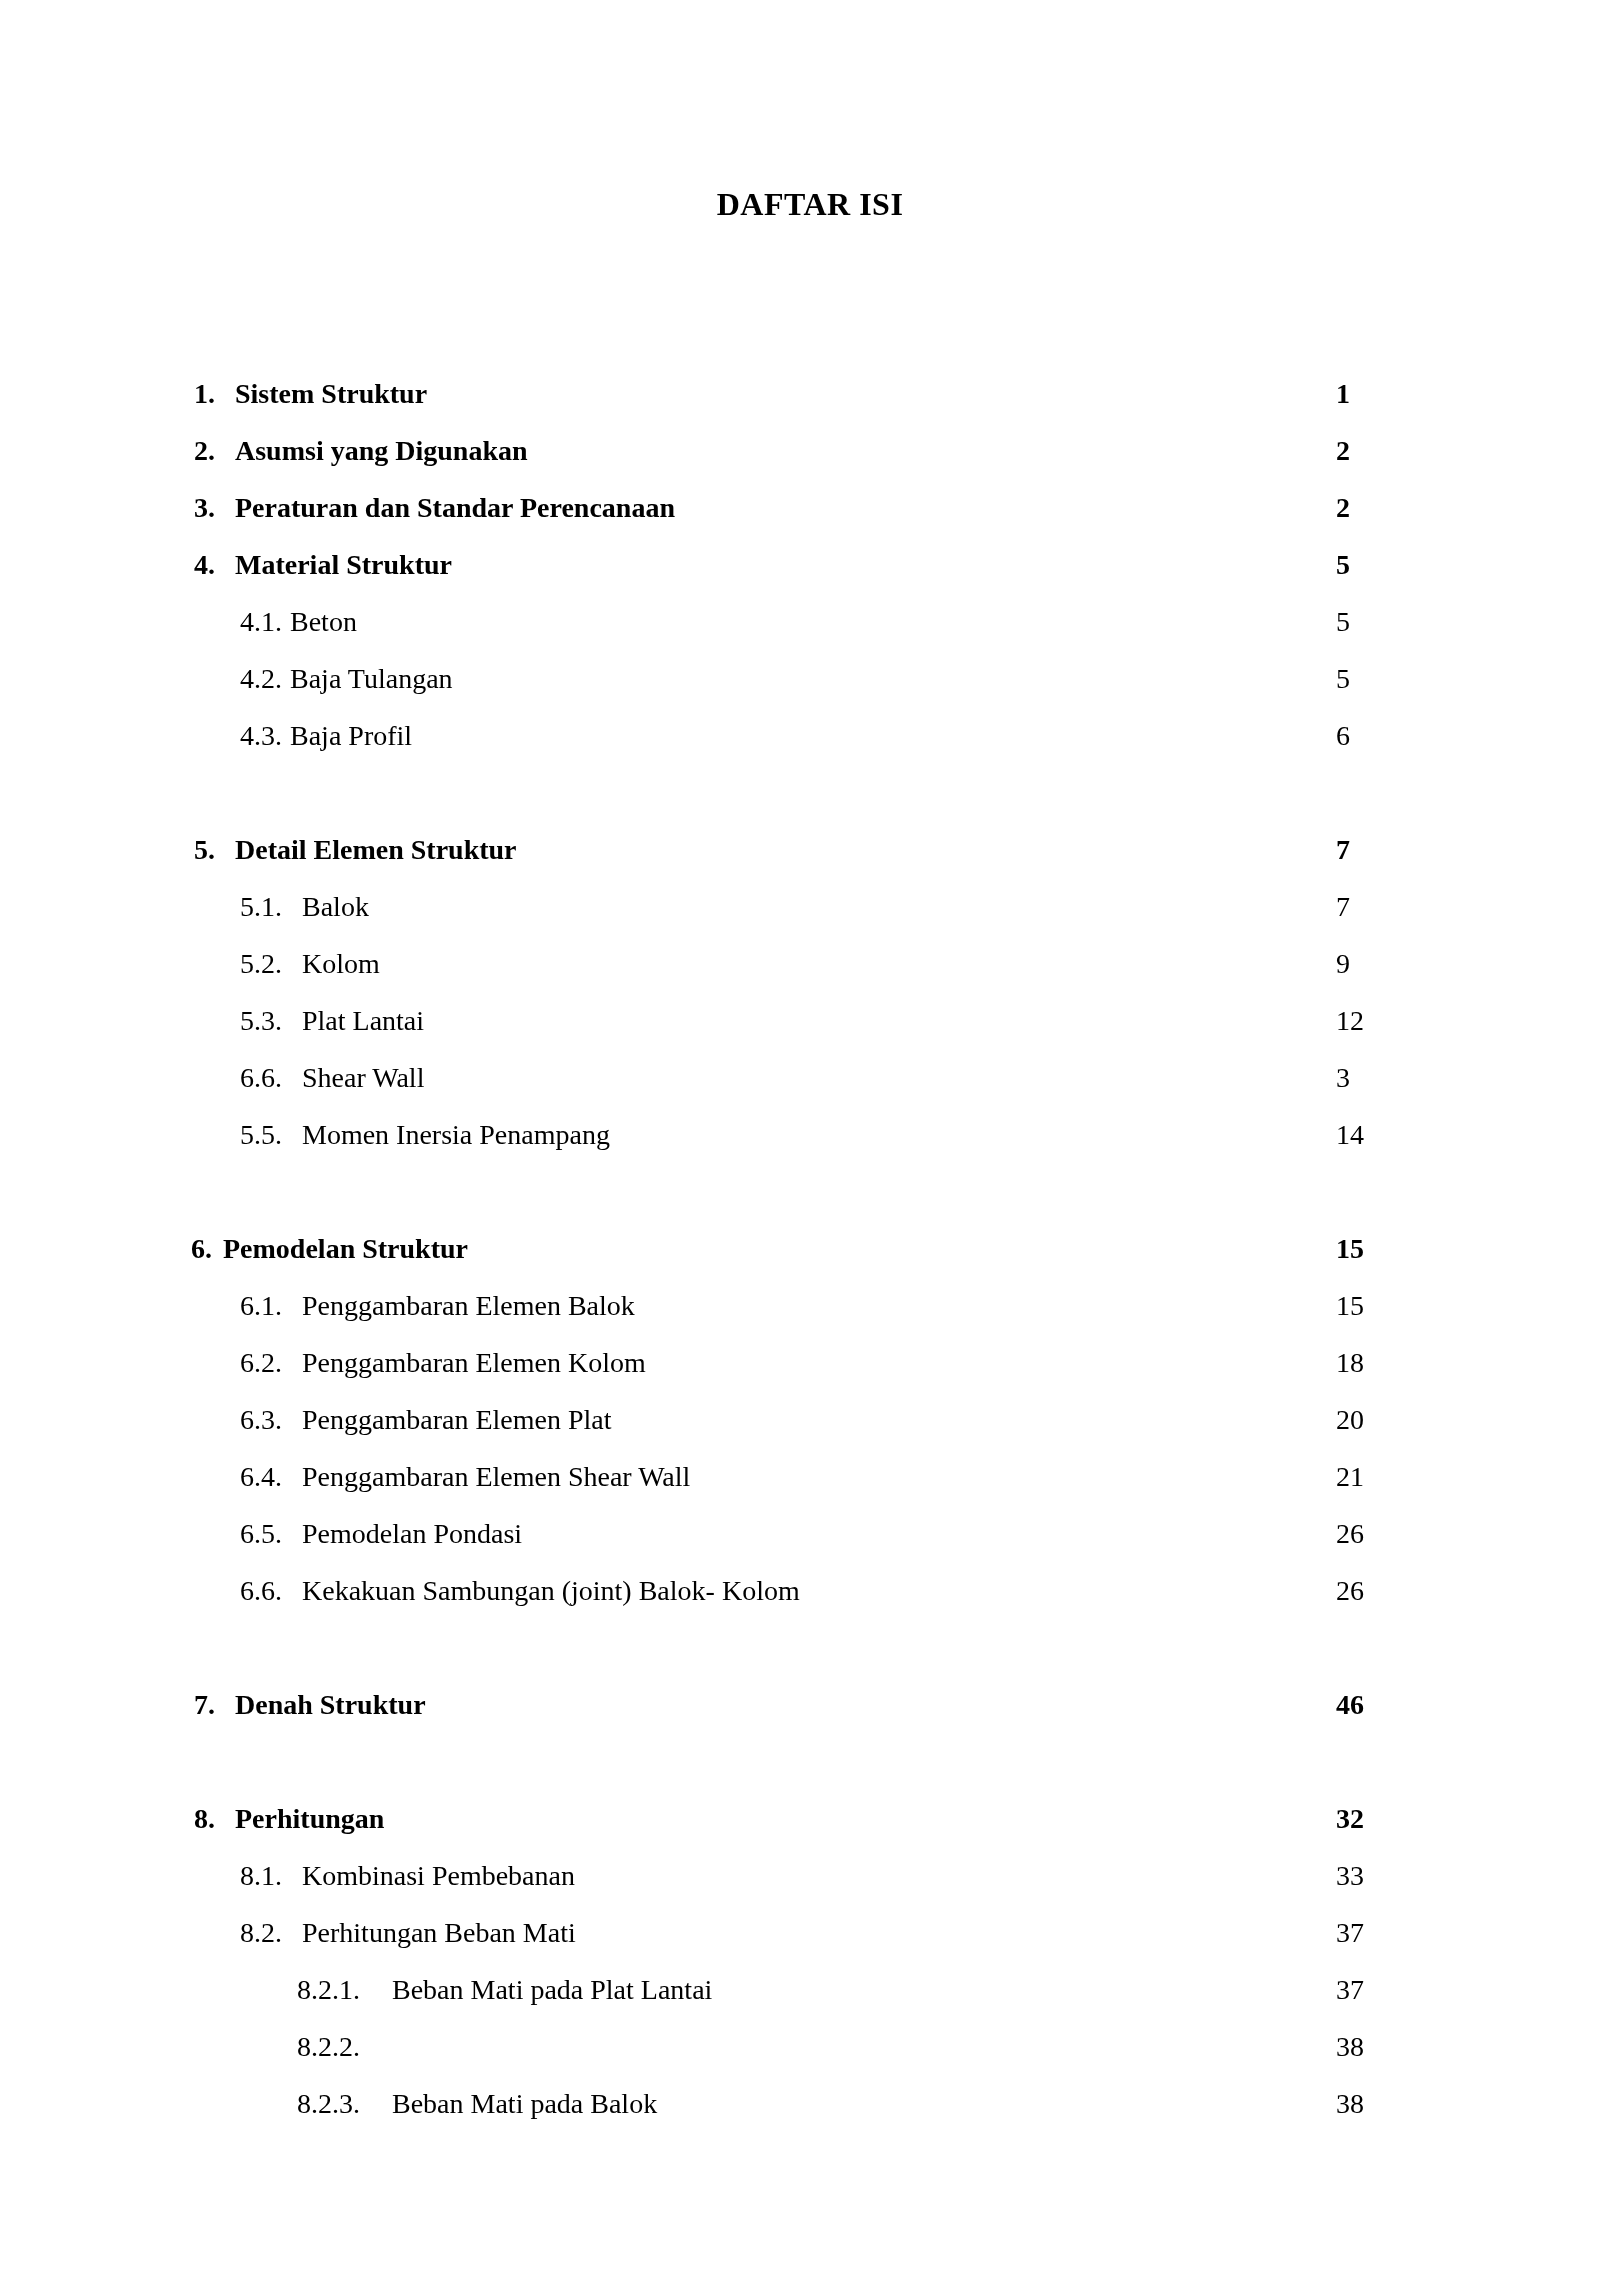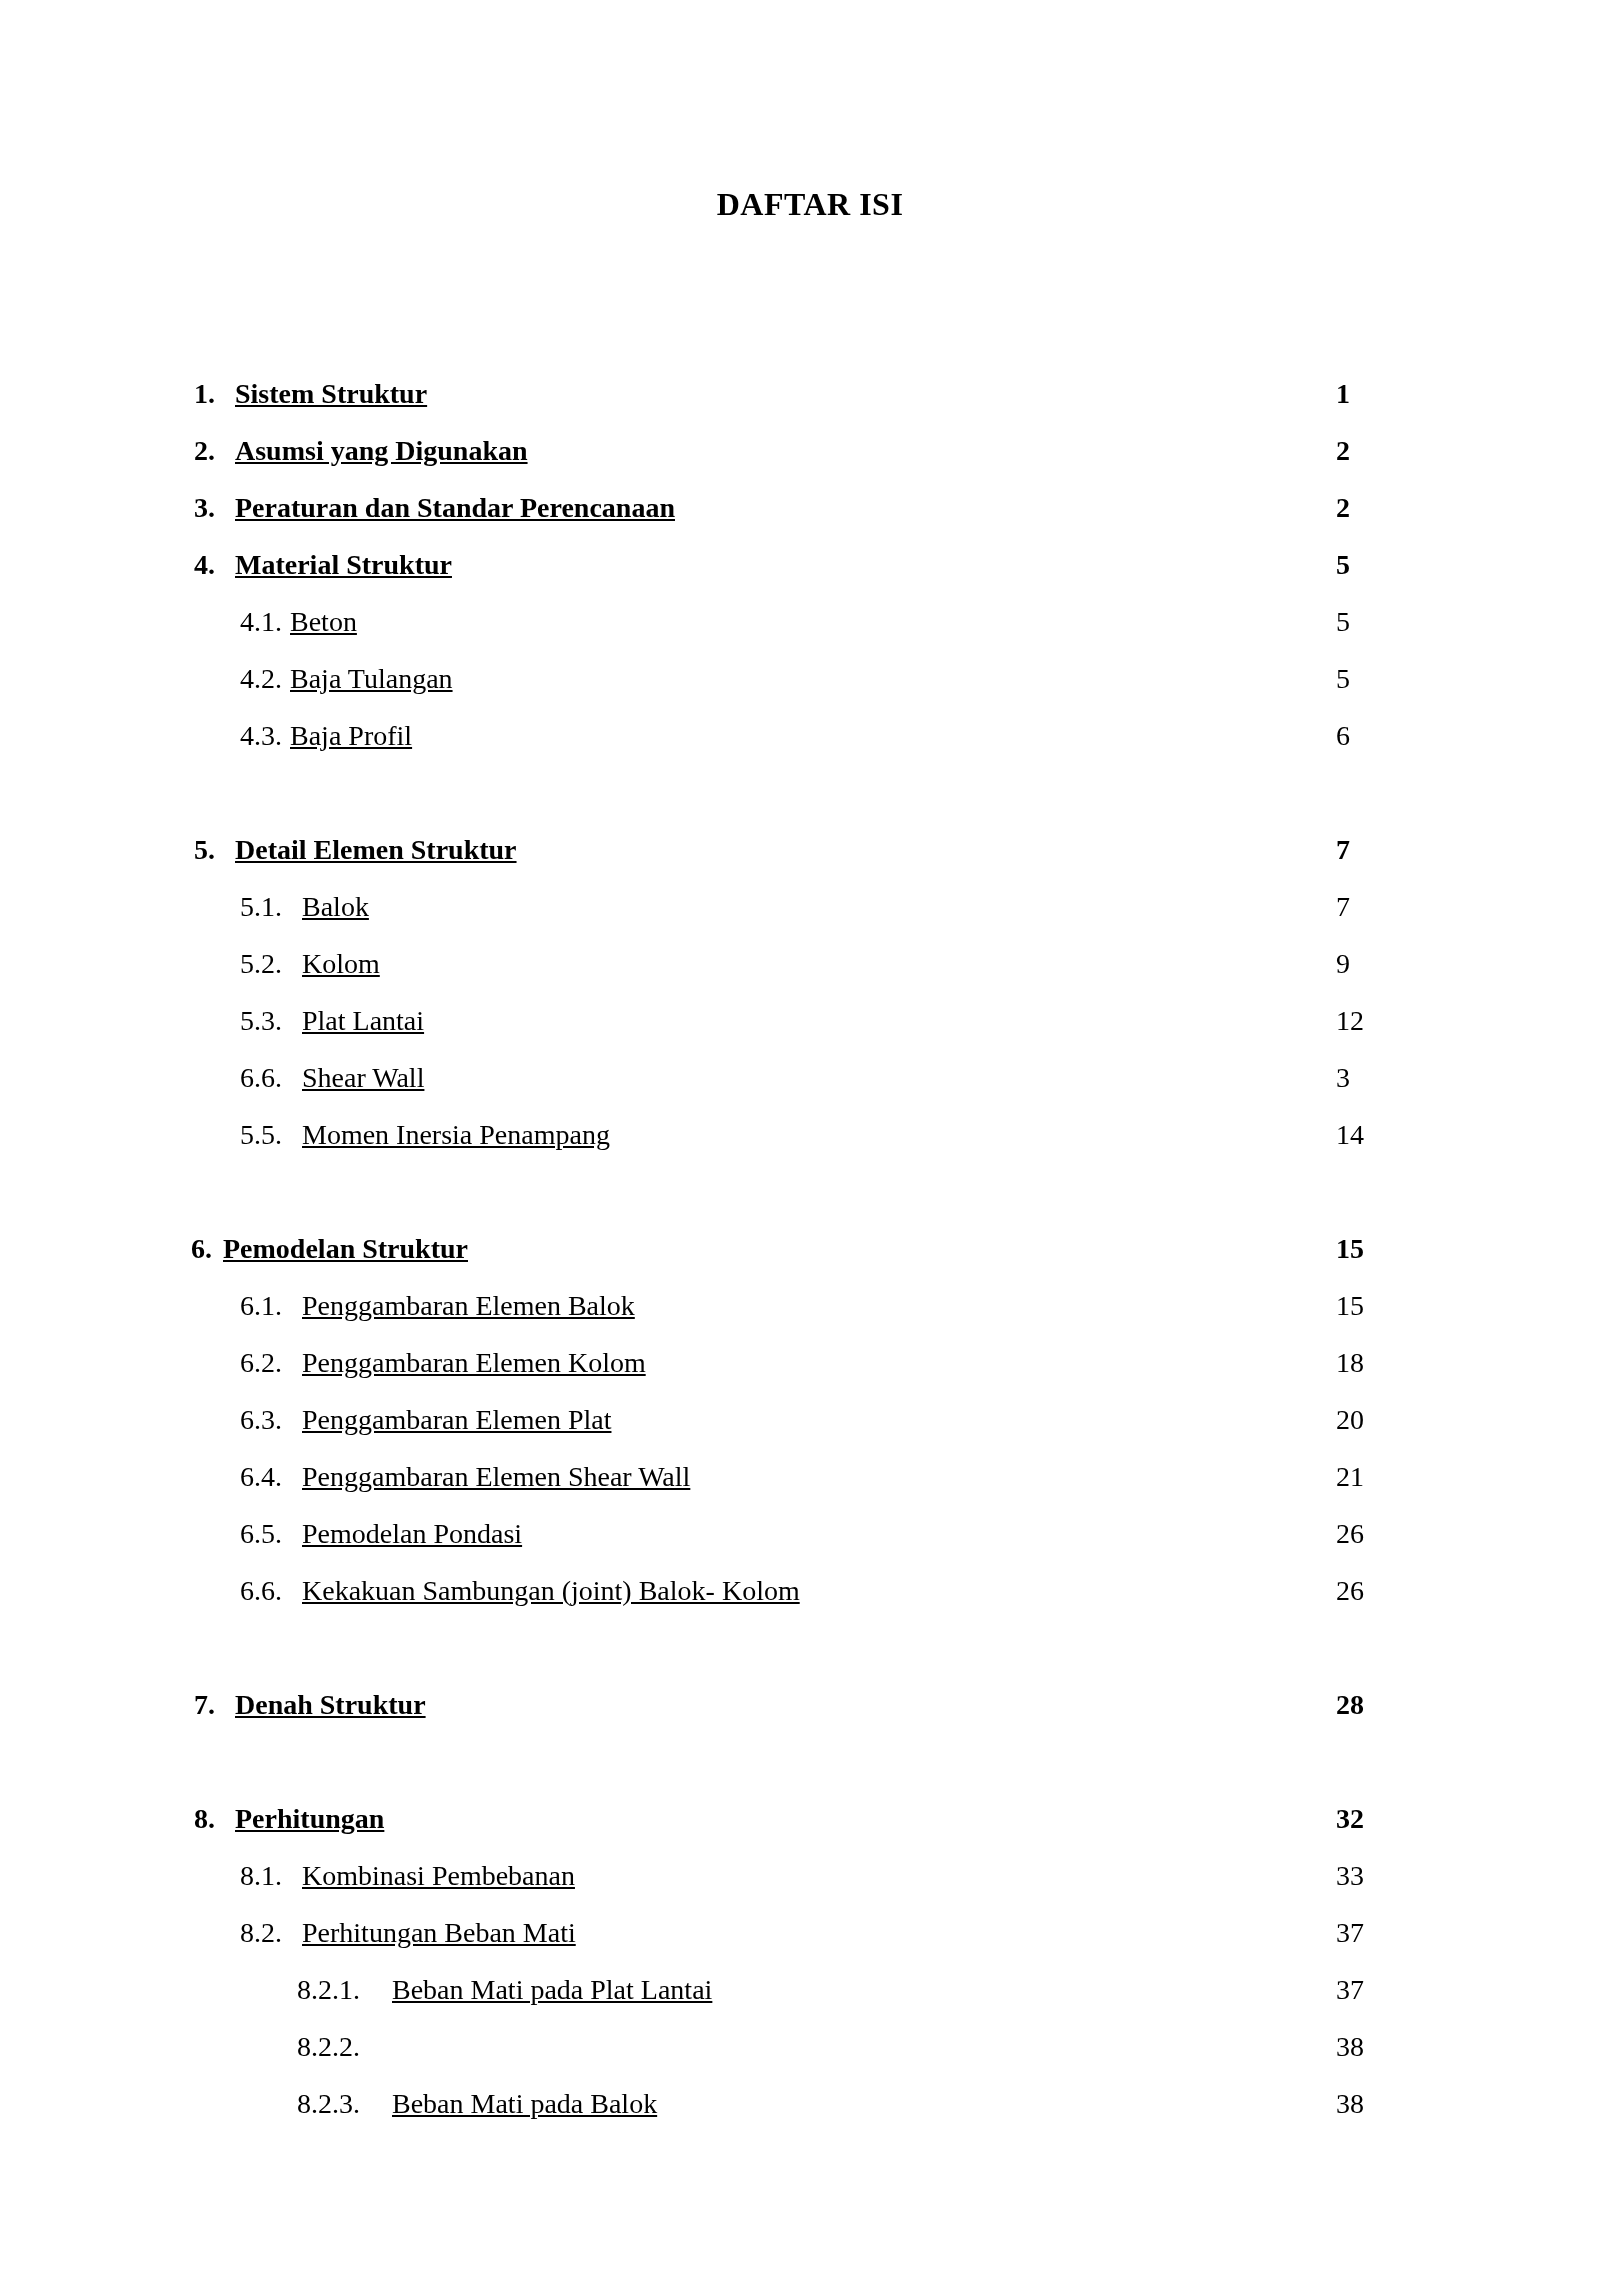--- a/index.html
+++ b/index.html
@@ -54,21 +54,20 @@
     position: absolute;
     top: 0;
     font-size: 28px;
     line-height: 57px;
   }
   .label {
     position: absolute;
     top: 0;
     font-size: 28px;
     line-height: 57px;
-    text-decoration: underline;
   }
   .page-no {
     position: absolute;
     top: 0;
     left: 1336px;
     font-size: 28px;
     line-height: 57px;
   }
 
   
@@ -197,21 +196,21 @@
         <span class="page-no">26</span>
       </div>
       <div class="toc-row lvl2 wide">
         <span class="num">6.6.</span>
         <span class="label">Kekakuan Sambungan (joint) Balok- Kolom</span>
         <span class="page-no">26</span>
       </div>
       <div class="toc-row lvl1 gap-before">
         <span class="num">7.</span>
         <span class="label">Denah Struktur</span>
-        <span class="page-no">28</span>
+        <span class="page-no">46</span>
       </div>
       <div class="toc-row lvl1 gap-before">
         <span class="num">8.</span>
         <span class="label">Perhitungan</span>
         <span class="page-no">32</span>
       </div>
       <div class="toc-row lvl2 wide">
         <span class="num">8.1.</span>
         <span class="label">Kombinasi Pembebanan</span>
         <span class="page-no">33</span>

